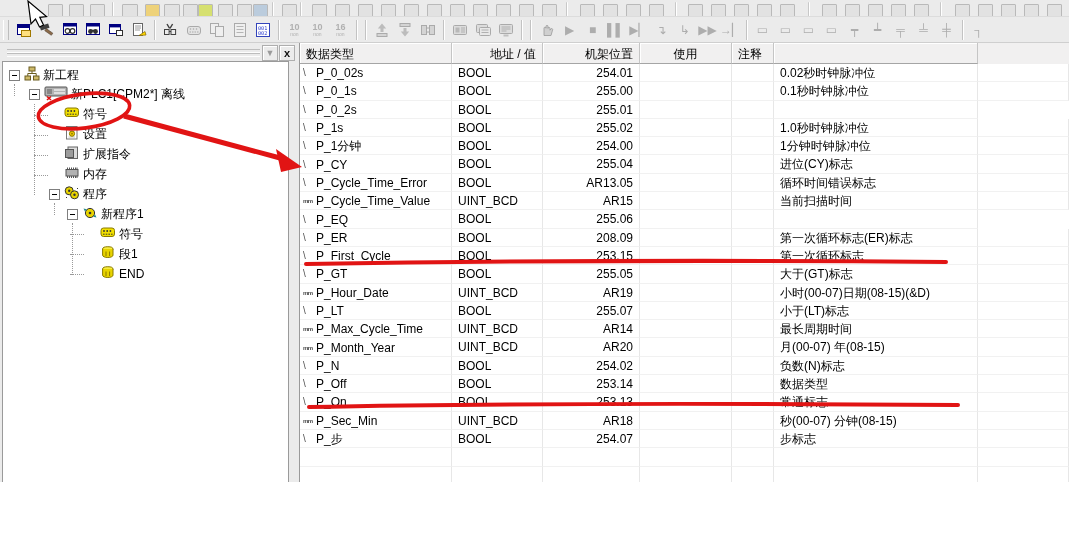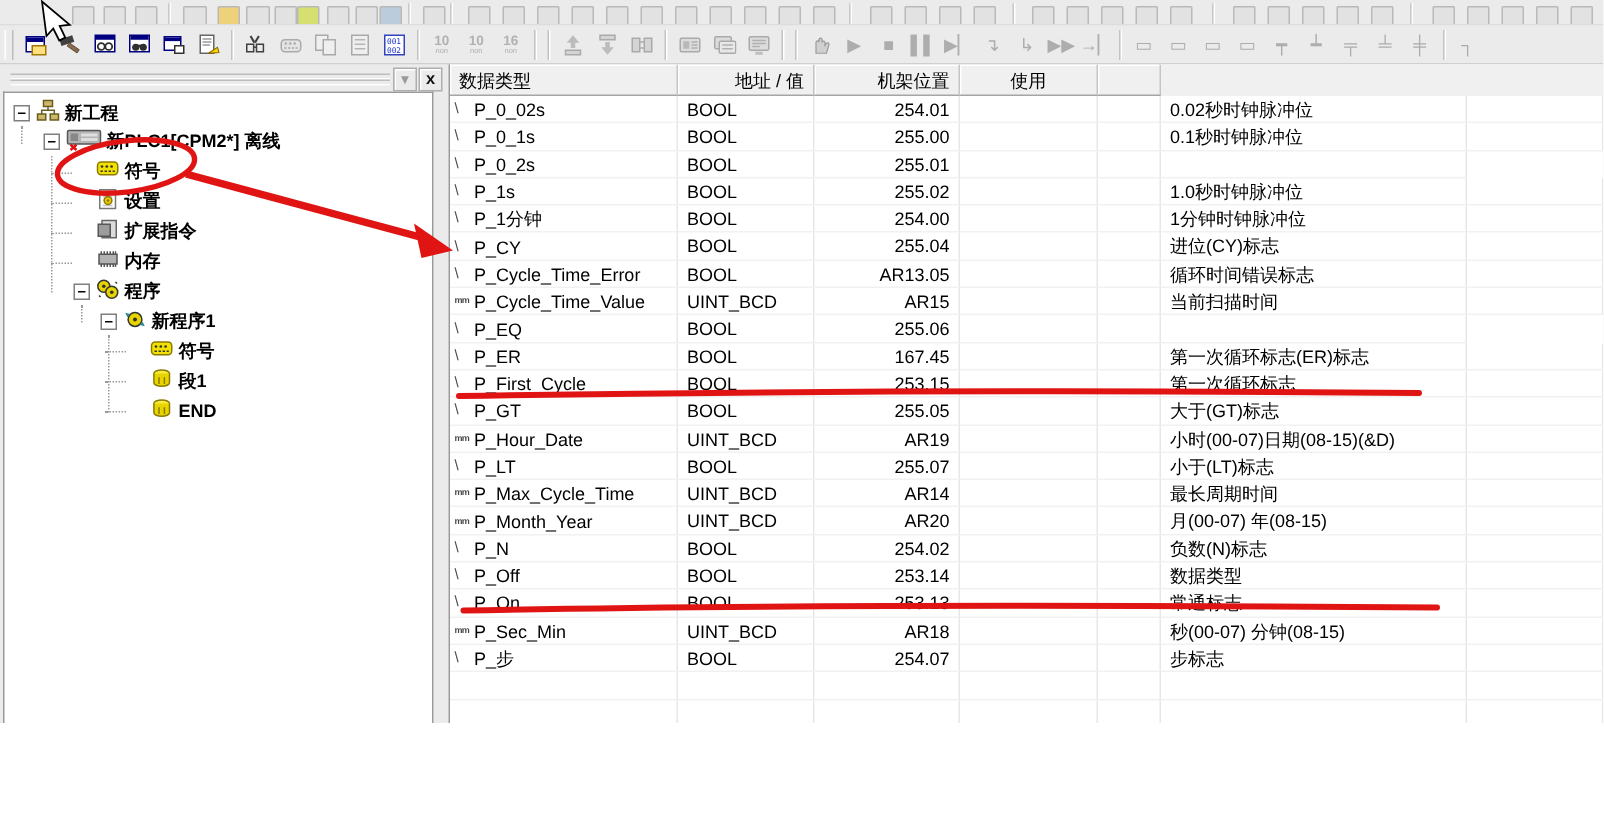--- a/index.html
+++ b/index.html
@@ -32,21 +32,21 @@
             border-bottom:1px solid #fdfdfd;}
   .lp-btn{position:absolute;top:0;width:14px;height:14px;background:#ebebeb;border:1px solid #aeaeae;
           box-shadow:inset 1px 1px 0 #fff;display:flex;align-items:center;justify-content:center;
           font-size:9px;line-height:1;cursor:default;}
   #lp-drop{right:18px;color:#9a9a9a;}
   #lp-close{right:1px;font-weight:bold;font-size:11px;color:#111;}
 
   #tree{position:absolute;left:2px;top:18px;width:287px;height:484px;background:#fff;
         border:1px solid #9a9a9a;border-bottom:none;box-sizing:border-box;overflow:hidden;}
   .titem{position:absolute;height:18px;display:flex;align-items:center;white-space:nowrap;cursor:default;}
-  .titem .lbl{padding:1px 3px;font-weight:bold;}
+  .titem .lbl{padding:1px 3px;}
   .expander{width:11px;height:11px;box-sizing:border-box;border:1px solid #7f7f7f;background:#fff;
             position:relative;flex:none;margin-right:2px;}
   .expander::before{content:"";position:absolute;left:2px;right:2px;top:4px;height:1px;background:#000;}
   .ticon{flex:none;margin-left:2px;}
   .vdot{position:absolute;width:0;border-left:1px dotted #9a9a9a;}
   .hdot{position:absolute;height:0;border-top:1px dotted #9a9a9a;}
 
   
   #table-panel{position:absolute;left:299px;top:43px;width:770px;height:502px;background:#fff;
                border-left:1px solid #9a9a9a;box-sizing:border-box;overflow:hidden;}
@@ -430,20 +430,21 @@
         </div>
       </div>
   </div>
 
   <div id="table-panel">
     <div id="thead" class="grid-row">
         <div class="hcell">数据类型</div>
         <div class="hcell r">地址 / 值</div>
         <div class="hcell r">机架位置</div>
         <div class="hcell c">使用</div>
+        <div class="hcell">注释</div>
         <div class="hcell"></div>
       </div>
     <div id="tbody">
         <div class="grid-row trow">
           <div class="cell name">
             <span class="sym-ic">\</span>
             <span>P_0_02s</span>
           </div>
           <div class="cell">BOOL</div>
           <div class="cell r">254.01</div>
@@ -545,21 +546,21 @@
           <div class="cell r"></div>
           <div class="cell"></div>
           <div class="cell"></div>
         </div>
         <div class="grid-row trow">
           <div class="cell name">
             <span class="sym-ic">\</span>
             <span>P_ER</span>
           </div>
           <div class="cell">BOOL</div>
-          <div class="cell r">167.45</div>
+          <div class="cell r">208.09</div>
           <div class="cell r"></div>
           <div class="cell"></div>
           <div class="cell">第一次循环标志(ER)标志</div>
           <div class="cell"></div>
         </div>
         <div class="grid-row trow">
           <div class="cell name">
             <span class="sym-ic">\</span>
             <span>P_First_Cycle</span>
           </div>

